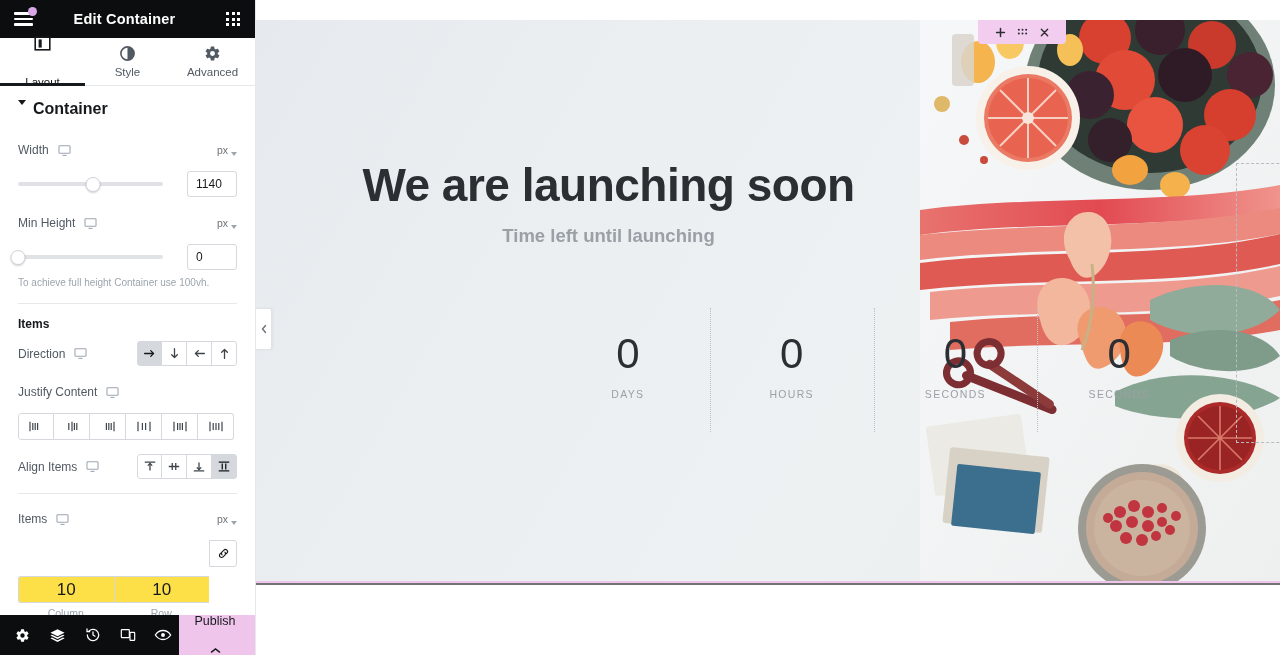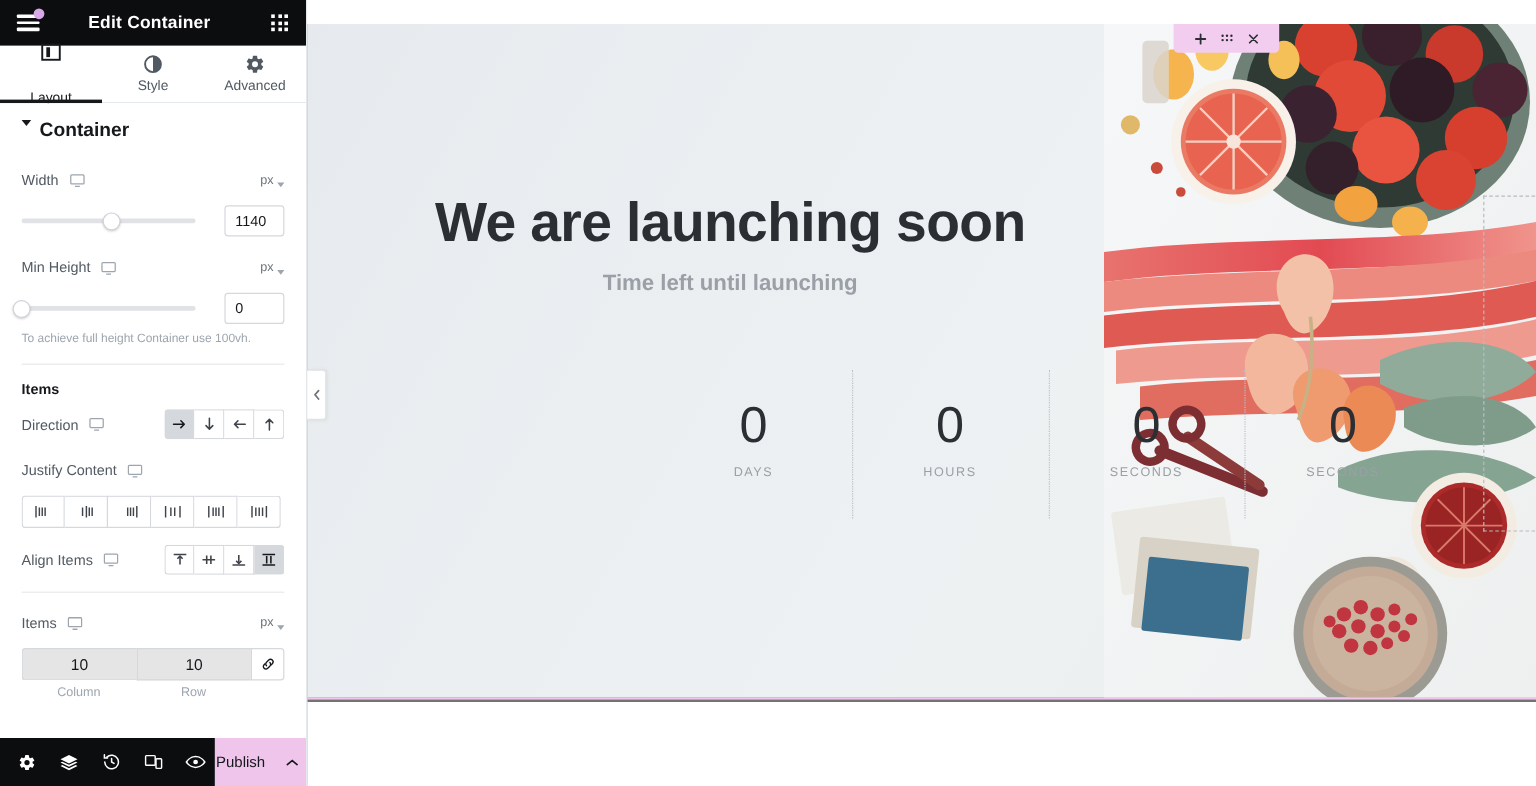--- a/index.html
+++ b/index.html
@@ -116,21 +116,21 @@
   }
   .btn-group .gbtn:first-child { border-left: 1px solid #d5d8dc; border-radius: 3px 0 0 3px; }
   .btn-group .gbtn:last-child { border-radius: 0 3px 3px 0; }
   .btn-group .gbtn.active { background: #d5d8dc; }
   .btn-group.wide .gbtn { width: 36px; height: 27px; }
 
   .gaps-row { display: flex; margin-top: 9px; }
   .gap-cell {
     flex: 1; height: 27px; border: 1px solid #d5d8dc; border-right: none;
     display: flex; align-items: center; justify-content: center;
-    font-size: 13px; color: #16191c; background: #e5e5e5;
+    font-size: 17px; color: #16191c; background: #fde047; margin-top: 36px;
   }
   .gap-cell:first-child { border-radius: 3px 0 0 3px; }
   .gap-link {
     width: 28px; height: 27px; border: 1px solid #d5d8dc; border-radius: 0 3px 3px 0;
     display: flex; align-items: center; justify-content: center; cursor: pointer; background: #fff;
   }
   .gaps-captions { display: flex; margin-top: 4px; }
   .gaps-captions span { flex: 1; text-align: center; font-size: 10.5px; color: #9da5ae; }
   .gaps-captions .spacer { flex: 0 0 28px; }
 
@@ -147,21 +147,21 @@
     height: 40px; flex: 0 0 40px; background: #0c0d0e; display: flex; align-items: center;
   }
   .footer-icons { display: flex; align-items: center; flex: 1; padding-left: 6px; gap: 2px; }
   .fi {
     width: 33px; height: 40px; display: flex; align-items: center; justify-content: center;
     color: #fff; cursor: pointer;
   }
   .publish-btn {
     width: 96px; height: 40px; background: #f0c5ec; color: #16191c;
     display: flex; align-items: center; justify-content: center; gap: 16px;
-    font-size: 12.5px; cursor: pointer; padding-right: 4px;
+    font-size: 12.5px; cursor: pointer; padding-right: 4px; flex-direction: column;
   }
 
   
   #canvas { position: relative; width: 1024px; height: 655px; background: #737373; overflow: hidden; margin-top: 20px; }
   .hero {
     position: absolute; left: 0; top: 0; width: 1024px; height: 563px;
     background: linear-gradient(120deg, #e6eaee 0%, #eceff2 35%, #eef1f2 60%, #eaeeef 100%);
     overflow: hidden; border-bottom: 2px solid #f0c5ec;
   }
   .hero-photo {

